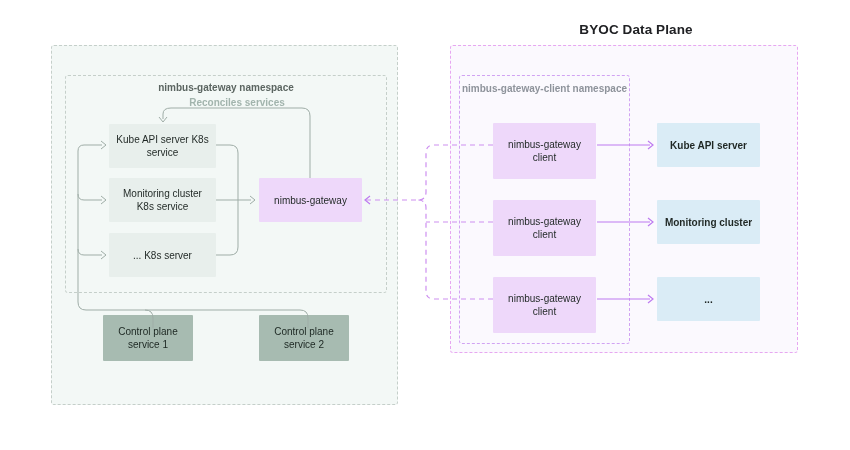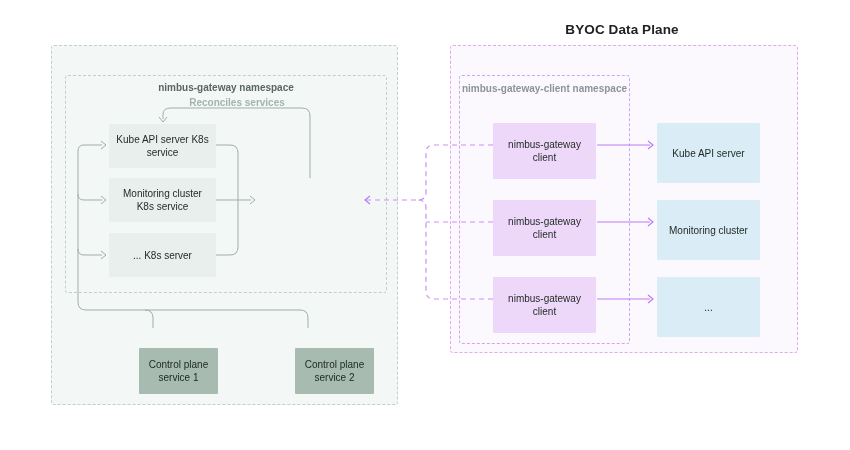--- a/index.html
+++ b/index.html
@@ -20,50 +20,51 @@
   .ns-left{left:65px;top:81px;width:322px;color:var(--ns-label-left);}
   .ns-right{left:459px;top:82px;width:171px;color:var(--ns-label-right);}
   .reconciles{position:absolute;left:163px;top:97px;width:148px;text-align:center;
     font-size:10px;font-weight:600;color:var(--reconciles-color);}
   .node{position:absolute;display:flex;align-items:center;justify-content:center;
     text-align:center;font-size:10px;line-height:1.3;color:var(--box-text);
     border-radius:1px;box-sizing:border-box;padding:2px 6px;}
   .svc{left:109px;width:107px;height:44px;background:var(--service-box-bg);}
   .svc1{top:124px}.svc2{top:178px}.svc3{top:233px}
   .gateway{left:259px;top:178px;width:103px;height:44px;background:var(--gateway-box-bg);}
-  .cpsvc{width:79px;height:46px;top:348px;background:var(--cp-service-bg);color:#1c2722;margin-left:36px;}
+  .cpsvc{width:90px;height:46px;top:315px;background:var(--cp-service-bg);color:#1c2722;}
   .cp1{left:103px}.cp2{left:259px}
   .client{left:493px;width:103px;height:56px;background:var(--client-box-bg);}
-  .target{left:657px;width:103px;height:60px;background:var(--target-box-bg);}
+  .target{left:657px;width:103px;height:44px;background:var(--target-box-bg);font-weight:bold;}
   .row1{top:123px}.row2{top:200px}.row3{top:277px}
   svg.wires{position:absolute;left:0;top:0;pointer-events:none;}
   .gline{fill:none;stroke:var(--left-line);stroke-width:1;}
   .pline{fill:none;stroke:var(--purple-line);stroke-width:1.2;}
   .pdash{fill:none;stroke:var(--purple-dash);stroke-width:1.2;stroke-dasharray:5 4;}
 </style>
 </head>
 <body>
 
 <div class="stage">
 
   <div class="plane-title" style="left:51px;width:347px;margin-top:28px;">Control Plane</div>
-  <div class="plane-title" style="left:448px;width:348px;">BYOC Data Plane</div>
+  <div class="plane-title" style="left:462px;width:348px;">BYOC Data Plane</div>
 
   <div class="dashedbox outer-left"></div>
   <div class="dashedbox inner-left"></div>
   <div class="dashedbox outer-right"></div>
   <div class="dashedbox inner-right"></div>
 
   <div class="ns-label ns-right">nimbus-gateway-client namespace</div>
   <div class="ns-label ns-left">nimbus-gateway namespace</div>
   <div class="reconciles">Reconciles services</div>
 
   <div class="node svc svc1">Kube API server K8s service</div>
   <div class="node svc svc2">Monitoring cluster K8s service</div>
   <div class="node svc svc3">... K8s server</div>
+  <div class="node gateway">nimbus-gateway</div>
   <div class="node cpsvc cp1">Control plane service 1</div>
   <div class="node cpsvc cp2">Control plane service 2</div>
 
   <div class="node client row1">nimbus-gateway client</div>
   <div class="node client row2">nimbus-gateway client</div>
   <div class="node client row3">nimbus-gateway client</div>
   <div class="node target row1">Kube API server</div>
   <div class="node target row2">Monitoring cluster</div>
   <div class="node target row3">...</div>
 

